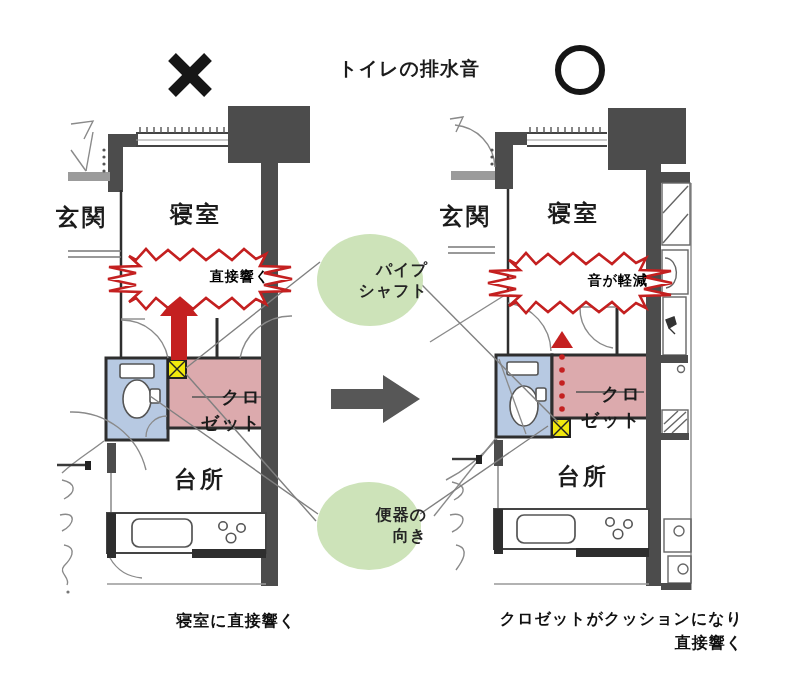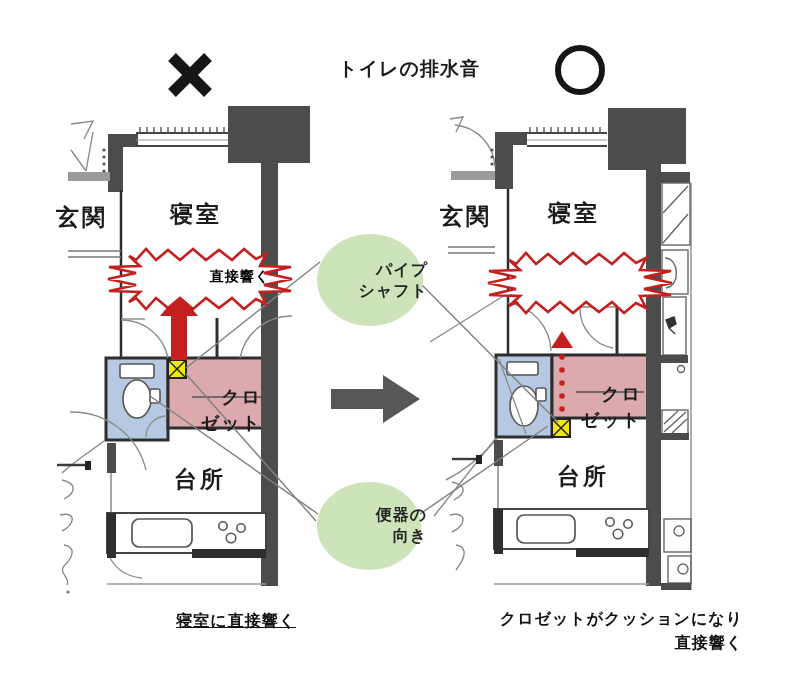--- a/index.html
+++ b/index.html
@@ -5,21 +5,21 @@
   html,body{margin:0;padding:0;background:#fff;}
   #stage{position:relative;width:800px;height:674px;background:#fff;overflow:hidden;
          font-family:"DejaVu Sans","Liberation Sans",sans-serif;color:#1b1b1b;}
   #plan-svg{position:absolute;left:0;top:0;}
   .lbl{position:absolute;text-align:right;font-weight:bold;white-space:nowrap;}
   .room{font-size:23px;letter-spacing:3px;color:#1b1b1b;}
   .title{font-size:19px;letter-spacing:1px;color:#1b1b1b;}
   .burst-t{font-size:14px;letter-spacing:1px;color:#000000;}
   .closet-t{font-size:18px;line-height:26px;letter-spacing:2px;color:#1b1b1b;white-space:normal;margin-top:21px;}
   .bubble-t{font-size:16px;line-height:21px;letter-spacing:1px;color:#242424;white-space:normal;}
-  .caption{font-size:16px;letter-spacing:1px;color:#111;text-decoration:underline;}
+  .caption{font-size:16px;letter-spacing:1px;color:#111;}
   .caption2{font-size:16px;line-height:24px;letter-spacing:1px;color:#111;white-space:normal;margin-left:8px;}
 </style>
 </head>
 <body>
 
 <div id="stage">
 
 <svg id="plan-svg" width="800" height="674" viewBox="0 0 800 674">
 
   <g>
@@ -250,20 +250,21 @@
 <div class="lbl burst-t" style="left:130px;top:268px;width:140px;">直接響く</div>
 <div class="lbl closet-t" style="left:176px;top:363px;width:86px;">
   <span>クロ</span><br>
   <span>ゼット</span>
 </div>
 <div class="lbl room" style="left:166px;top:464px;width:60px;">台所</div>
 <div class="lbl caption" style="left:100px;top:611px;width:196px;">寝室に直接響く</div>
 
 <div class="lbl room" style="left:440px;top:201px;width:52px;">玄関</div>
 <div class="lbl room" style="left:544px;top:198px;width:56px;">寝室</div>
+<div class="lbl burst-t" style="left:508px;top:272px;width:140px;">音が軽減</div>
 <div class="lbl closet-t" style="left:556px;top:360px;width:86px;">
   <span>クロ</span><br>
   <span>ゼット</span>
 </div>
 <div class="lbl room" style="left:549px;top:461px;width:60px;">台所</div>
 <div class="lbl caption2" style="left:483px;top:607px;width:252px;">
   <span>クロゼットがクッションになり</span><br>
   <span>直接響く</span>
 </div>
 

